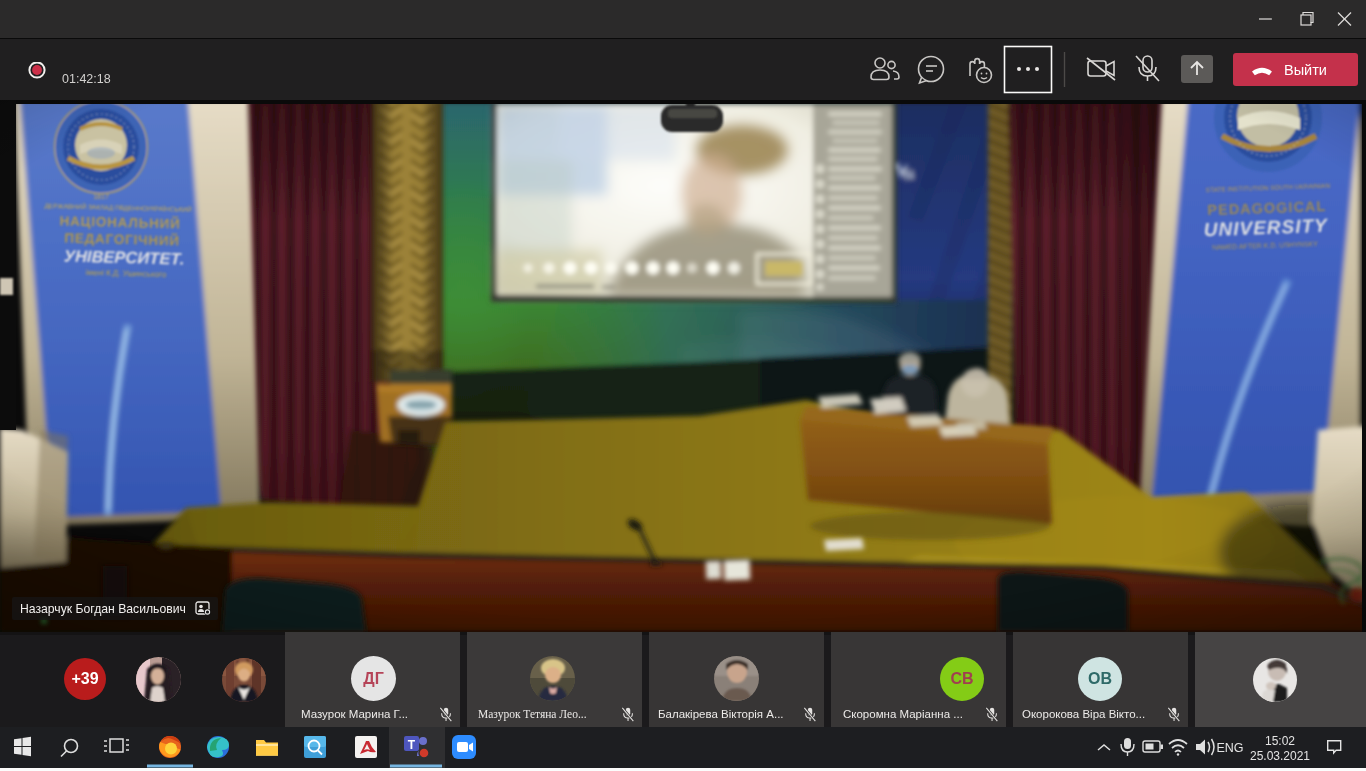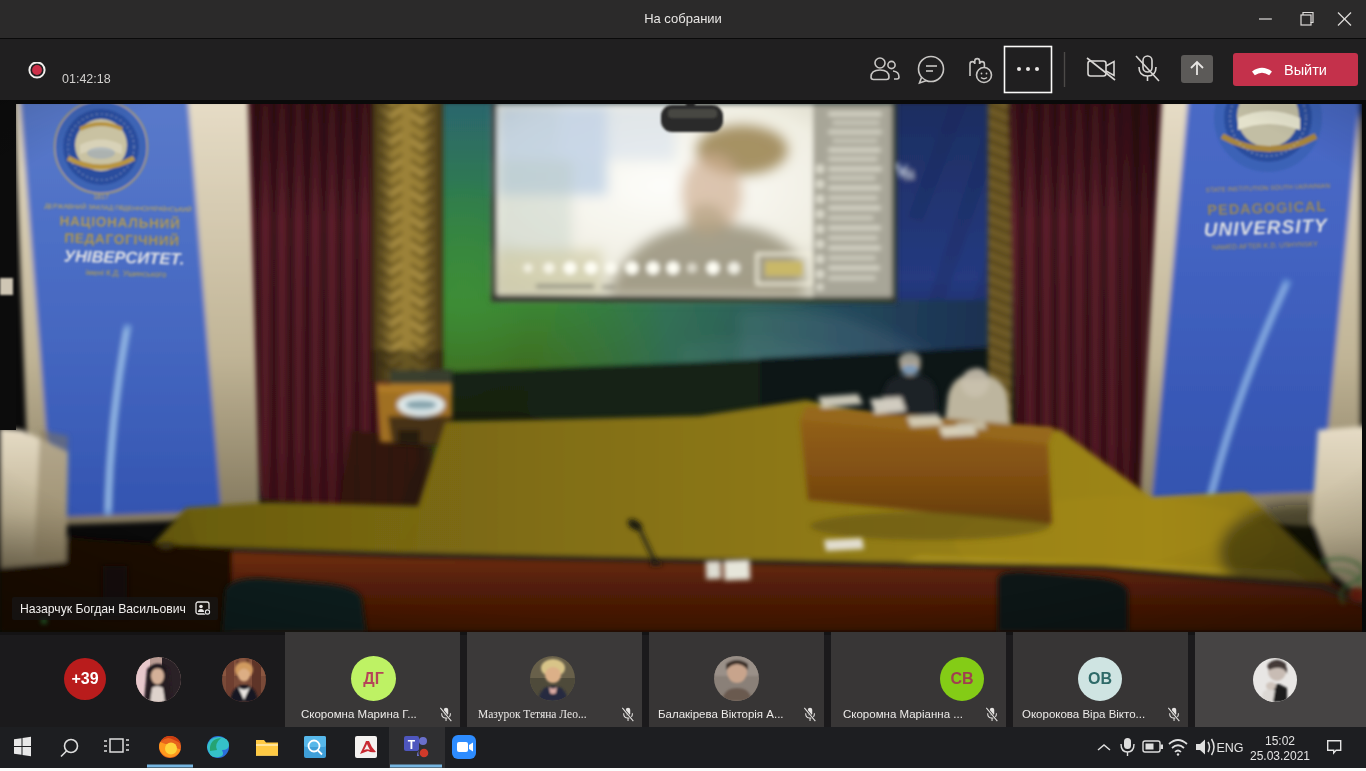--- a/index.html
+++ b/index.html
@@ -13,21 +13,20 @@
 .tile{position:absolute;top:632px;height:95px;width:175px;}
 .tilename{position:absolute;font-size:11.5px;color:#eceae8;white-space:nowrap;}
 #taskbar{top:727px;left:0;width:1366px;height:41px;background:#1d1e21;}
 .avc{position:absolute;border-radius:50%;overflow:hidden;}
 .inits{display:flex;align-items:center;justify-content:center;width:100%;height:100%;font-weight:bold;font-size:16px;}
 </style>
 </head>
 <body>
 <div id="root">
   <div class="abs" id="titlebar"></div>
-  <div class="abs" id="title">На собрании</div>
   
   <svg class="abs" style="top:0;left:1240px" width="126" height="38" viewBox="0 0 126 38">
     <g stroke="#dedcda" stroke-width="1.2" fill="none">
       <line x1="19" y1="19" x2="32" y2="19"></line>
       <rect x="61" y="15" width="10" height="10"></rect>
       <path d="M63,15 v-2.5 h10 v10 h-2.5"></path>
       <line x1="98" y1="12.5" x2="111" y2="25.5"></line>
         <line x1="111" y1="12.5" x2="98" y2="25.5"></line>
     </g>
   </svg>
@@ -469,21 +468,21 @@
     </svg>
   </div>
   
   <div class="tile" style="left:285px;background:#393737;"></div>
   <div class="tile" style="left:467px;background:#3b3939;"></div>
   <div class="tile" style="left:649px;background:#373535;"></div>
   <div class="tile" style="left:831px;background:#383636;"></div>
   <div class="tile" style="left:1013px;background:#373535;"></div>
   <div class="tile" style="left:1195px;width:171px;background:#464444;"></div>
   
-  <div class="avc" style="top:656px;left:351px;width:45px;height:45px;background:#bef264;">
+  <div class="avc" style="top:656px;left:351px;width:45px;height:45px;background:#e5e5e5;">
       <div class="inits" style="color:#b54458;">ДГ</div>
     </div>
   <div class="avc" style="top:656px;left:530px;width:45px;height:45px;">
     <svg width="45" height="45" viewBox="0 0 45 45">
       <rect width="45" height="45" fill="#68604a"></rect>
       <rect x="0" y="22" width="45" height="23" fill="#4e4a3a"></rect>
       <g filter="url(#fb1)">
         <ellipse cx="23" cy="12" rx="12" ry="9" fill="#d8c488"></ellipse>
         <ellipse cx="23" cy="19" rx="8" ry="8" fill="#dcb088"></ellipse>
         <path d="M8,45 Q10,30 23,30 Q36,30 38,45 Z" fill="#262c40"></path>
@@ -522,21 +521,21 @@
     </svg>
   </div>
   <svg width="0" height="0">
       <defs>
         <filter id="fb1">
           <feGaussianBlur stdDeviation="1.1"></feGaussianBlur>
         </filter>
       </defs>
     </svg>
   
-  <div class="tilename" style="top:708px;left:301px;">Скоромна Марина Г...</div>
+  <div class="tilename" style="top:708px;left:301px;">Мазурок Марина Г...</div>
   <div class="tilename" style="top:708px;left:478px;font-family:Liberation Serif, serif;">Мазурок Тетяна Лео...</div>
   <div class="tilename" style="top:708px;left:658px;">Балакірева Вікторія А...</div>
   <div class="tilename" style="top:708px;left:843px;">Скоромна Маріанна ...</div>
   <div class="tilename" style="top:708px;left:1022px;">Окорокова Віра Вікто...</div>
   
   <svg class="abs" style="top:705px;left:0" width="1366" height="20" viewBox="0 0 1366 20">
     <defs>
       <g id="micoff" transform="scale(0.88)">
         <path d="M5.5,3 q0,-2.2 2.5,-2.2 q2.5,0 2.5,2.2 l0,4.6 q0,2.4 -2.5,2.4 q-2.5,0 -2.5,-2.4 Z" fill="#e4e2e0" stroke="none"></path>
         <path d="M3,7 q0,5.5 5,5.5 q5,0 5,-5.5" stroke="#e4e2e0" stroke-width="1.2" fill="none"></path>

